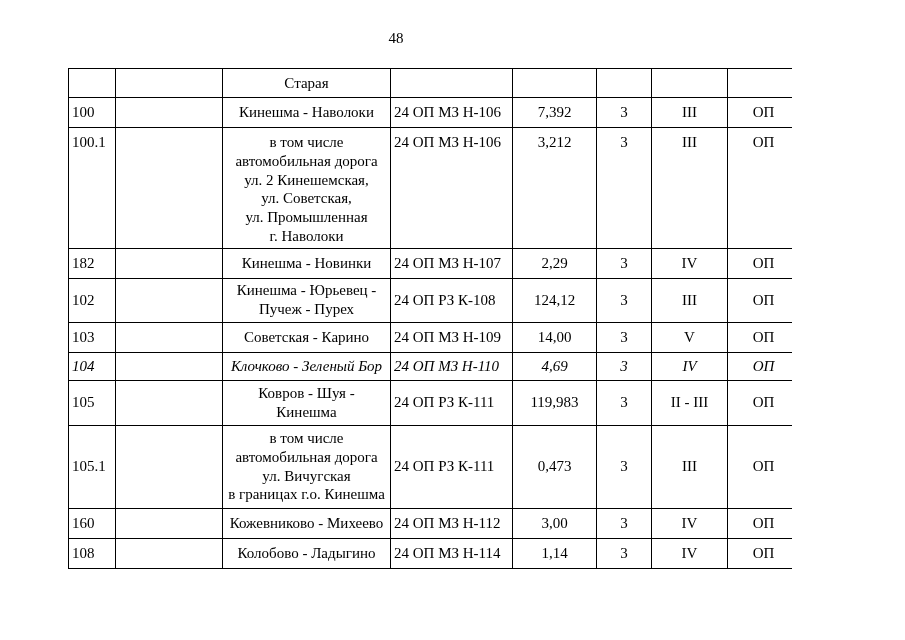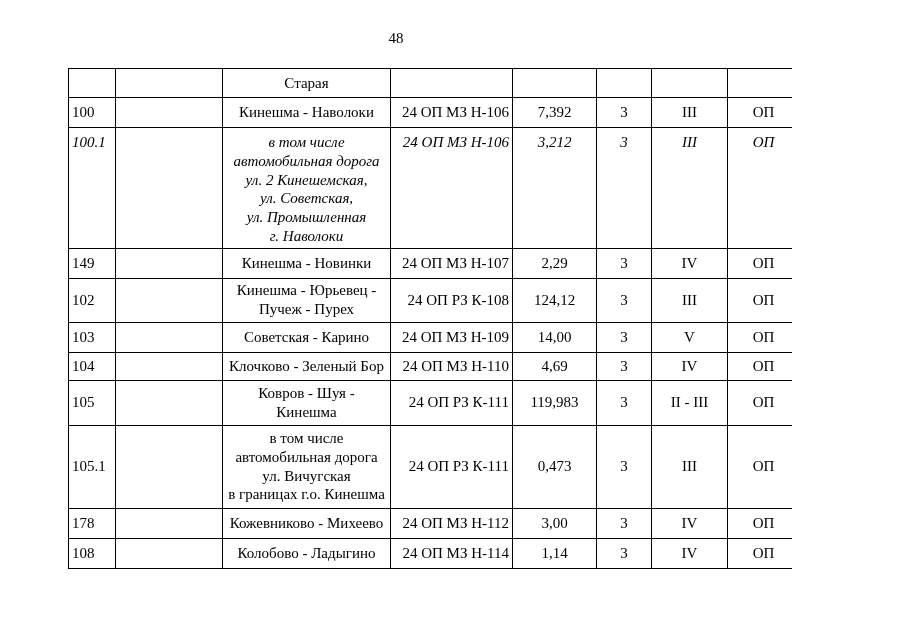--- a/index.html
+++ b/index.html
@@ -46,31 +46,31 @@
   col.w-name   { width: 168px; }
   col.w-code   { width: 122px; }
   col.w-len    { width: 84px; }
   col.w-cat    { width: 55px; }
   col.w-class  { width: 76px; }
   col.w-op     { width: 72px; }
   col.w-blank2 { width: 40px; }
 
   td.c-num  { vertical-align: top; padding-top: 6px; padding-left: 12px; text-align: left; }
   td.c-name { vertical-align: top; padding-top: 5px; padding-left: 5px; text-align: center; white-space: pre-line; }
-  td.c-code { text-align: right; padding-left: 3px; }
+  td.c-code { text-align: left; padding-left: 3px; }
   td.c-len, td.c-cat, td.c-class, td.c-op { text-align: center; }
 
   
   tbody tr:nth-child(1)  { height: 29px; }
   tbody tr:nth-child(2)  { height: 30px; padding-left: 41px; }
-  tbody tr:nth-child(3)  { height: 114px; font-style: italic; }
+  tbody tr:nth-child(3)  { height: 114px; }
   tbody tr:nth-child(4)  { height: 30px; }
   tbody tr:nth-child(5)  { height: 44px; margin-top: 8px; }
   tbody tr:nth-child(6)  { height: 30px; margin-top: 26px; }
-  tbody tr:nth-child(7)  { height: 28px; }
+  tbody tr:nth-child(7)  { height: 28px; font-style: italic; }
   tbody tr:nth-child(8)  { height: 45px; }
   tbody tr:nth-child(9)  { height: 83px; }
   tbody tr:nth-child(10) { height: 30px; }
   tbody tr:nth-child(11) { height: 30px; }
   tbody tr:nth-child(12) { height: 30px; }
 
   
   tbody tr:nth-child(3) td { vertical-align: top; padding-top: 5px; }
 </style>
 </head>
@@ -124,21 +124,21 @@
 ул. Промышленная
 г. Наволоки</td>
           <td class="c-code">24 ОП МЗ Н-106</td>
           <td class="c-len">3,212</td>
           <td class="c-cat">3</td>
           <td class="c-class">III</td>
           <td class="c-op">ОП</td>
           <td class="c-blank2"></td>
         </tr>
         <tr>
-          <td class="c-num">149</td>
+          <td class="c-num">182</td>
           <td class="c-blank"></td>
           <td class="c-name">Кинешма - Новинки</td>
           <td class="c-code">24 ОП МЗ Н-107</td>
           <td class="c-len">2,29</td>
           <td class="c-cat">3</td>
           <td class="c-class">IV</td>
           <td class="c-op">ОП</td>
           <td class="c-blank2"></td>
         </tr>
         <tr>
@@ -195,21 +195,21 @@
 ул. Вичугская
 в границах г.о. Кинешма</td>
           <td class="c-code">24 ОП РЗ К-111</td>
           <td class="c-len">0,473</td>
           <td class="c-cat">3</td>
           <td class="c-class">III</td>
           <td class="c-op">ОП</td>
           <td class="c-blank2"></td>
         </tr>
         <tr>
-          <td class="c-num">178</td>
+          <td class="c-num">160</td>
           <td class="c-blank"></td>
           <td class="c-name">Кожевниково - Михеево</td>
           <td class="c-code">24 ОП МЗ Н-112</td>
           <td class="c-len">3,00</td>
           <td class="c-cat">3</td>
           <td class="c-class">IV</td>
           <td class="c-op">ОП</td>
           <td class="c-blank2"></td>
         </tr>
         <tr>

